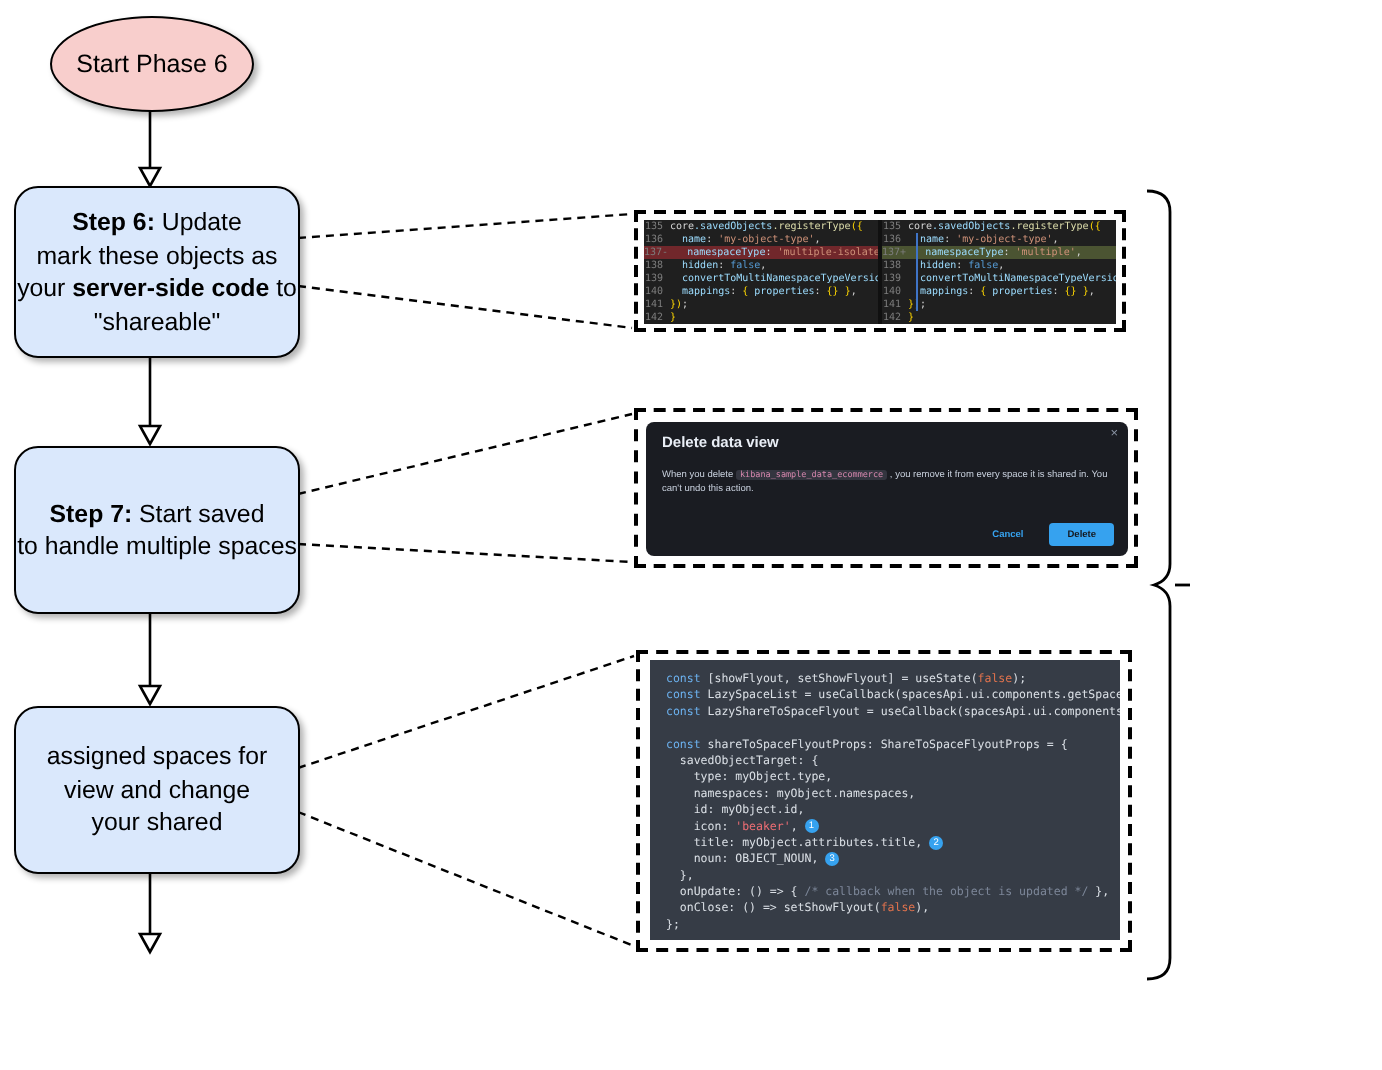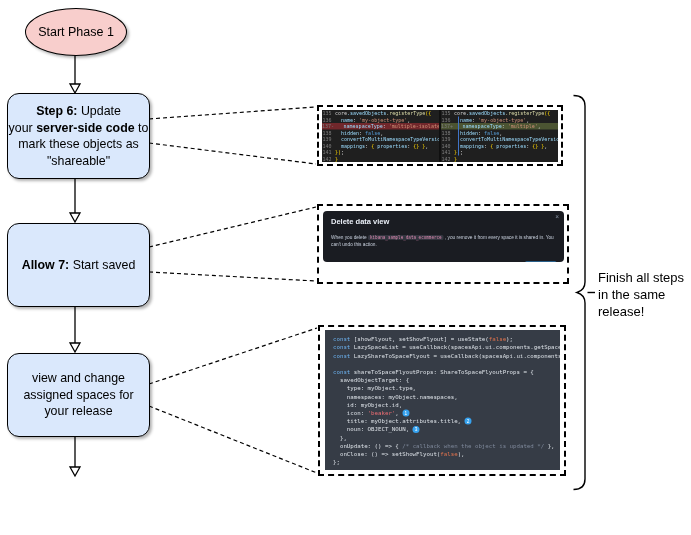--- a/index.html
+++ b/index.html
@@ -97,38 +97,39 @@
       <line x1="149" y1="384" x2="317" y2="328"></line>
       <line x1="149" y1="406" x2="317" y2="473"></line>
     </g>
     <g stroke="#000" stroke-width="1.4" fill="none">
       <path d="M573.5,95.5 Q585,95.5 585,106 L585,282 Q585,290 577,292.5 Q585,295 585,303 L585,479 Q585,489.5 573.5,489.5"></path>
       <line x1="587.5" y1="292.5" x2="595" y2="292.5"></line>
     </g>
   </svg>
 
   <div class="oval" style="top:8px">
-    <span>Start Phase 1</span>
+    <span>Start Phase 6</span>
   </div>
 
   <div class="stepbox" style="top:93px;height:84px">
     <div><span class="b">Step 6:</span><span> Update</span></div>
+    <div>mark these objects as</div>
     <div><span>your </span><span class="b">server-side code</span><span> to</span></div>
-    <div>mark these objects as</div>
     <div>"shareable"</div>
   </div>
 
   <div class="stepbox" style="top:223px;height:82px">
-    <div><span class="b">Allow 7:</span><span> Start saved</span></div>
+    <div><span class="b">Step 7:</span><span> Start saved</span></div>
+    <div>to handle multiple spaces</div>
   </div>
 
   <div class="stepbox" style="top:353px;height:82px">
+    <div>assigned spaces for</div>
     <div>view and change</div>
-    <div>assigned spaces for</div>
-    <div>your release</div>
+    <div>your shared</div>
   </div>
 
 
   <div class="panel" style="left:317px;top:105px;width:246px;height:61px"></div>
   <div class="scr scr-diff" style="left:322px;top:110px;width:236px;height:52px">
     <div class="scale2 diffwrap">
       <div class="diffhalf">
           <div class="cl">
             <span class="gut">135</span>
             <span class="ct"><span class="tk-p">core</span><span class="tk-prop">.savedObjects</span><span class="tk-fn">.registerType</span><span class="tk-br">({</span></span>
@@ -195,21 +196,21 @@
           <div class="cl">
             <span class="gut">142</span>
             <span class="ct"><span class="tk-br">}</span></span>
           </div>
           <div class="guide"></div>
         </div>
     </div>
   </div>
 
   <div class="panel" style="left:317px;top:204px;width:252px;height:80px"></div>
-  <div class="scr scr-dlg" style="left:323px;top:211px;width:241px;height:51px">
+  <div class="scr scr-dlg" style="left:323px;top:211px;width:241px;height:67px">
     <div class="scale2 dlgwrap">
       <span class="dlg-close">×</span>
       <div class="dlg-title">Delete data view</div>
       <div class="dlg-body">
         <span>When you delete </span><span class="chip">kibana_sample_data_ecommerce</span><span> , you remove it from every space it is shared in. You can't undo this action.</span>
       </div>
       <div class="dlg-btns">
         <button class="btn-cancel">Cancel</button>
         <button class="btn-delete">Delete</button>
       </div>
@@ -263,19 +264,14 @@
         </div>
         <div class="cl">
           <span class="ct"><span class="tk-w">  onClose: () =&gt; setShowFlyout(</span><span class="tk-b">false</span><span class="tk-w">),</span></span>
         </div>
         <div class="cl">
           <span class="ct"><span class="tk-w">};</span></span>
         </div>
       </div>
   </div>
 
-  <div class="brace-note">
-    <div>Finish all steps</div>
-    <div>in the same</div>
-    <div>release!</div>
-  </div>
 
 </div>
 
 </body></html>

